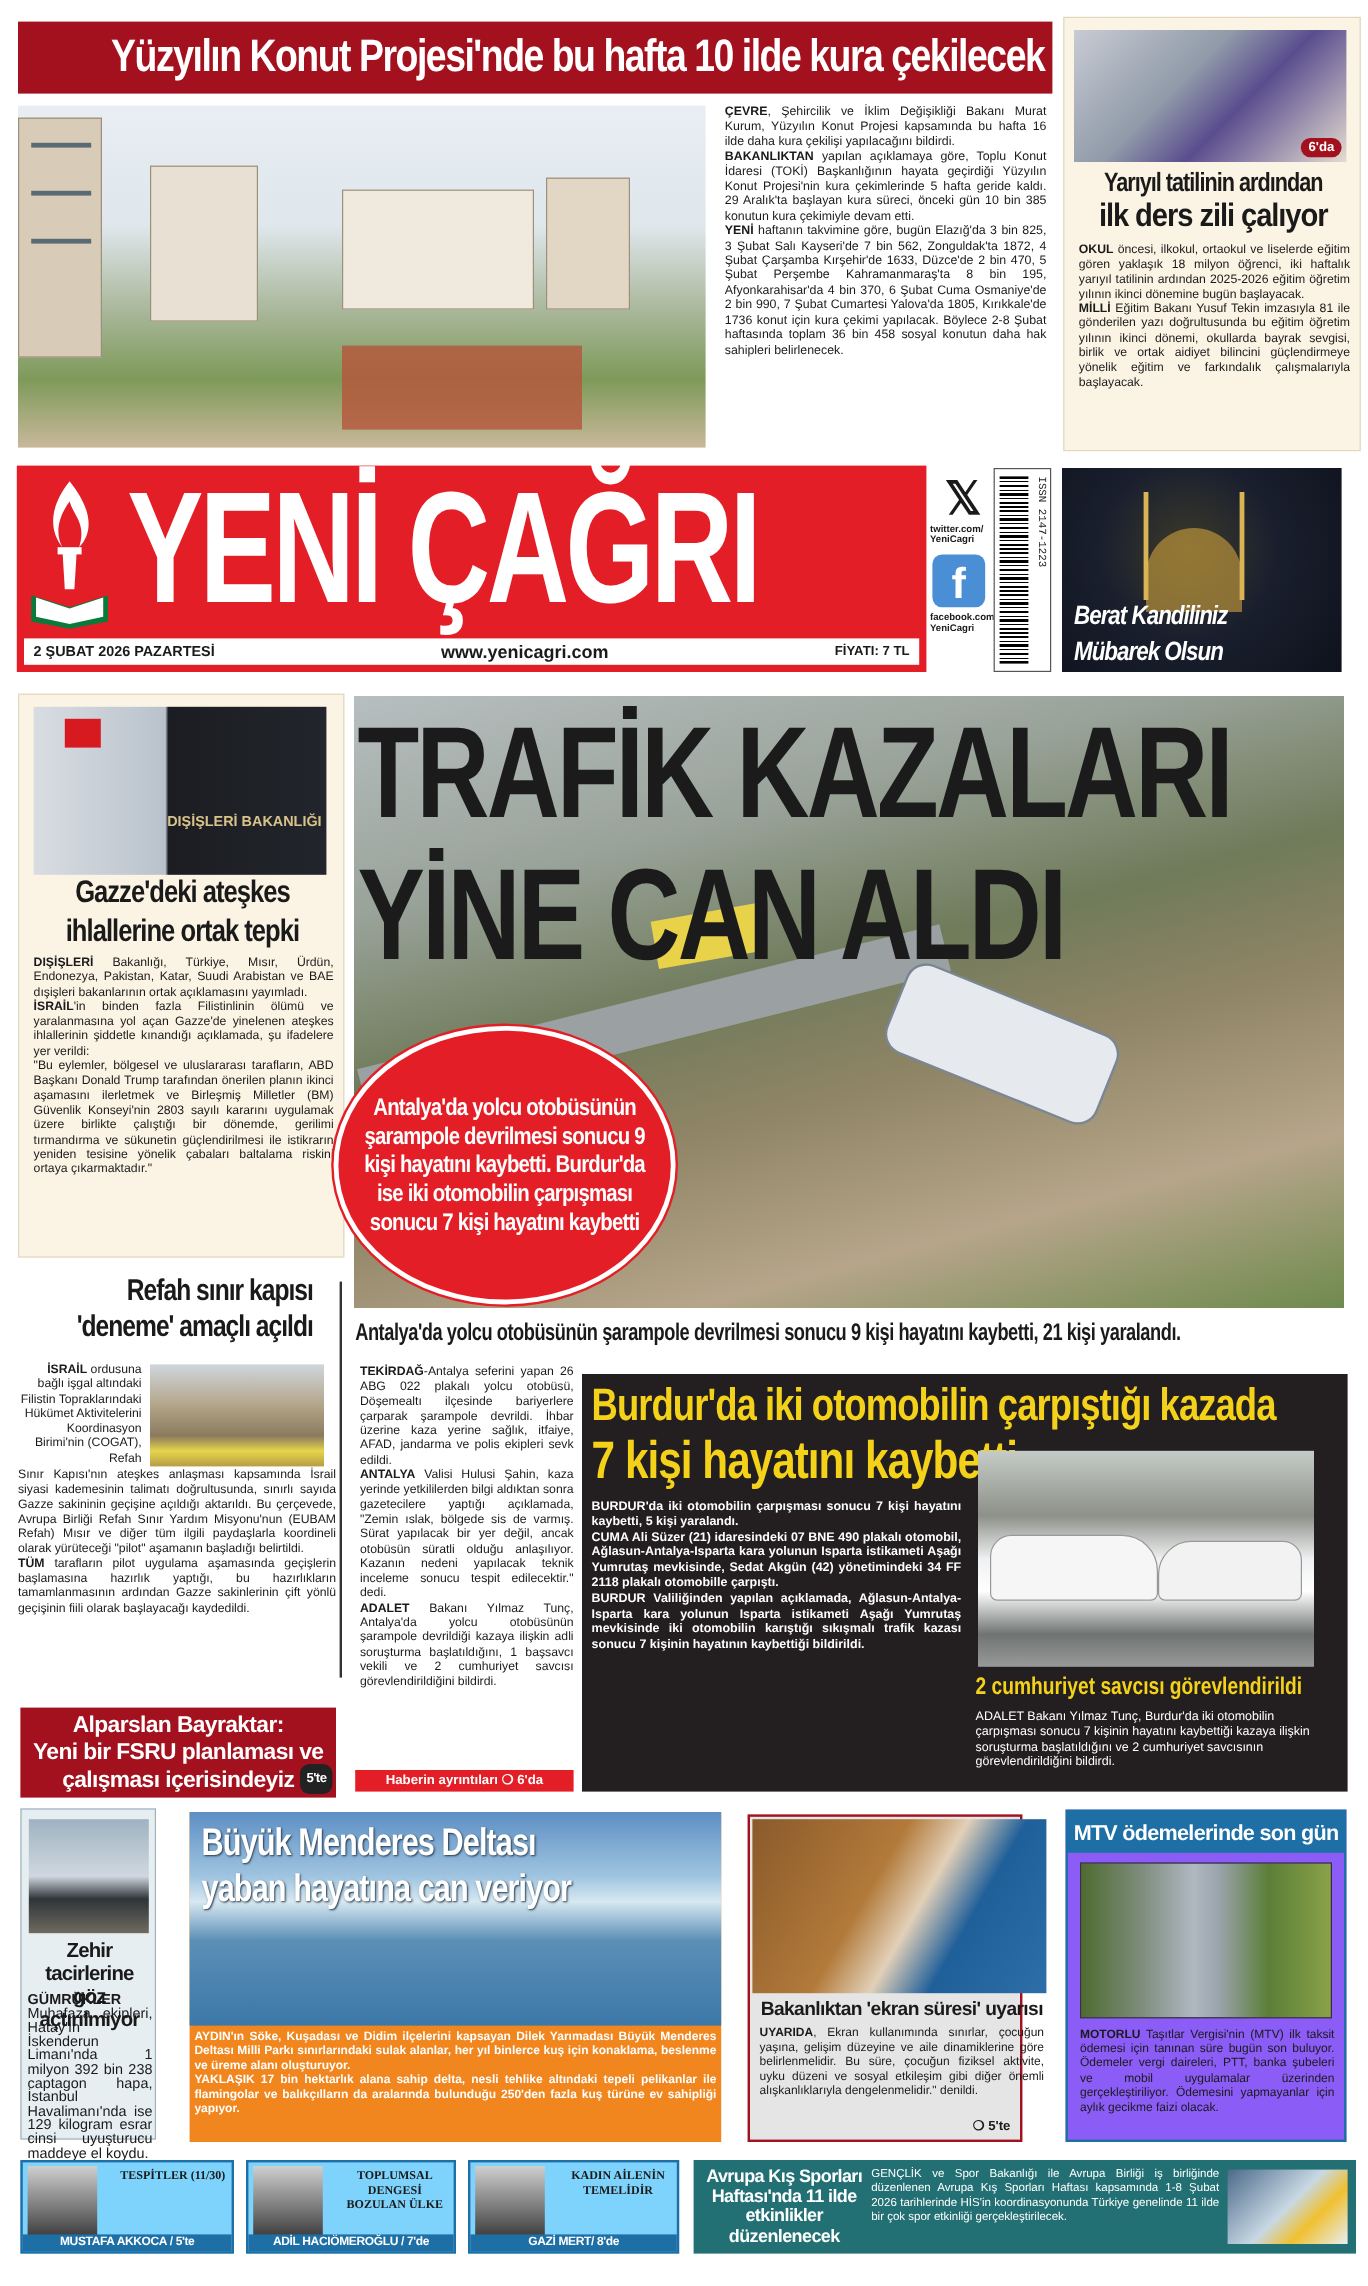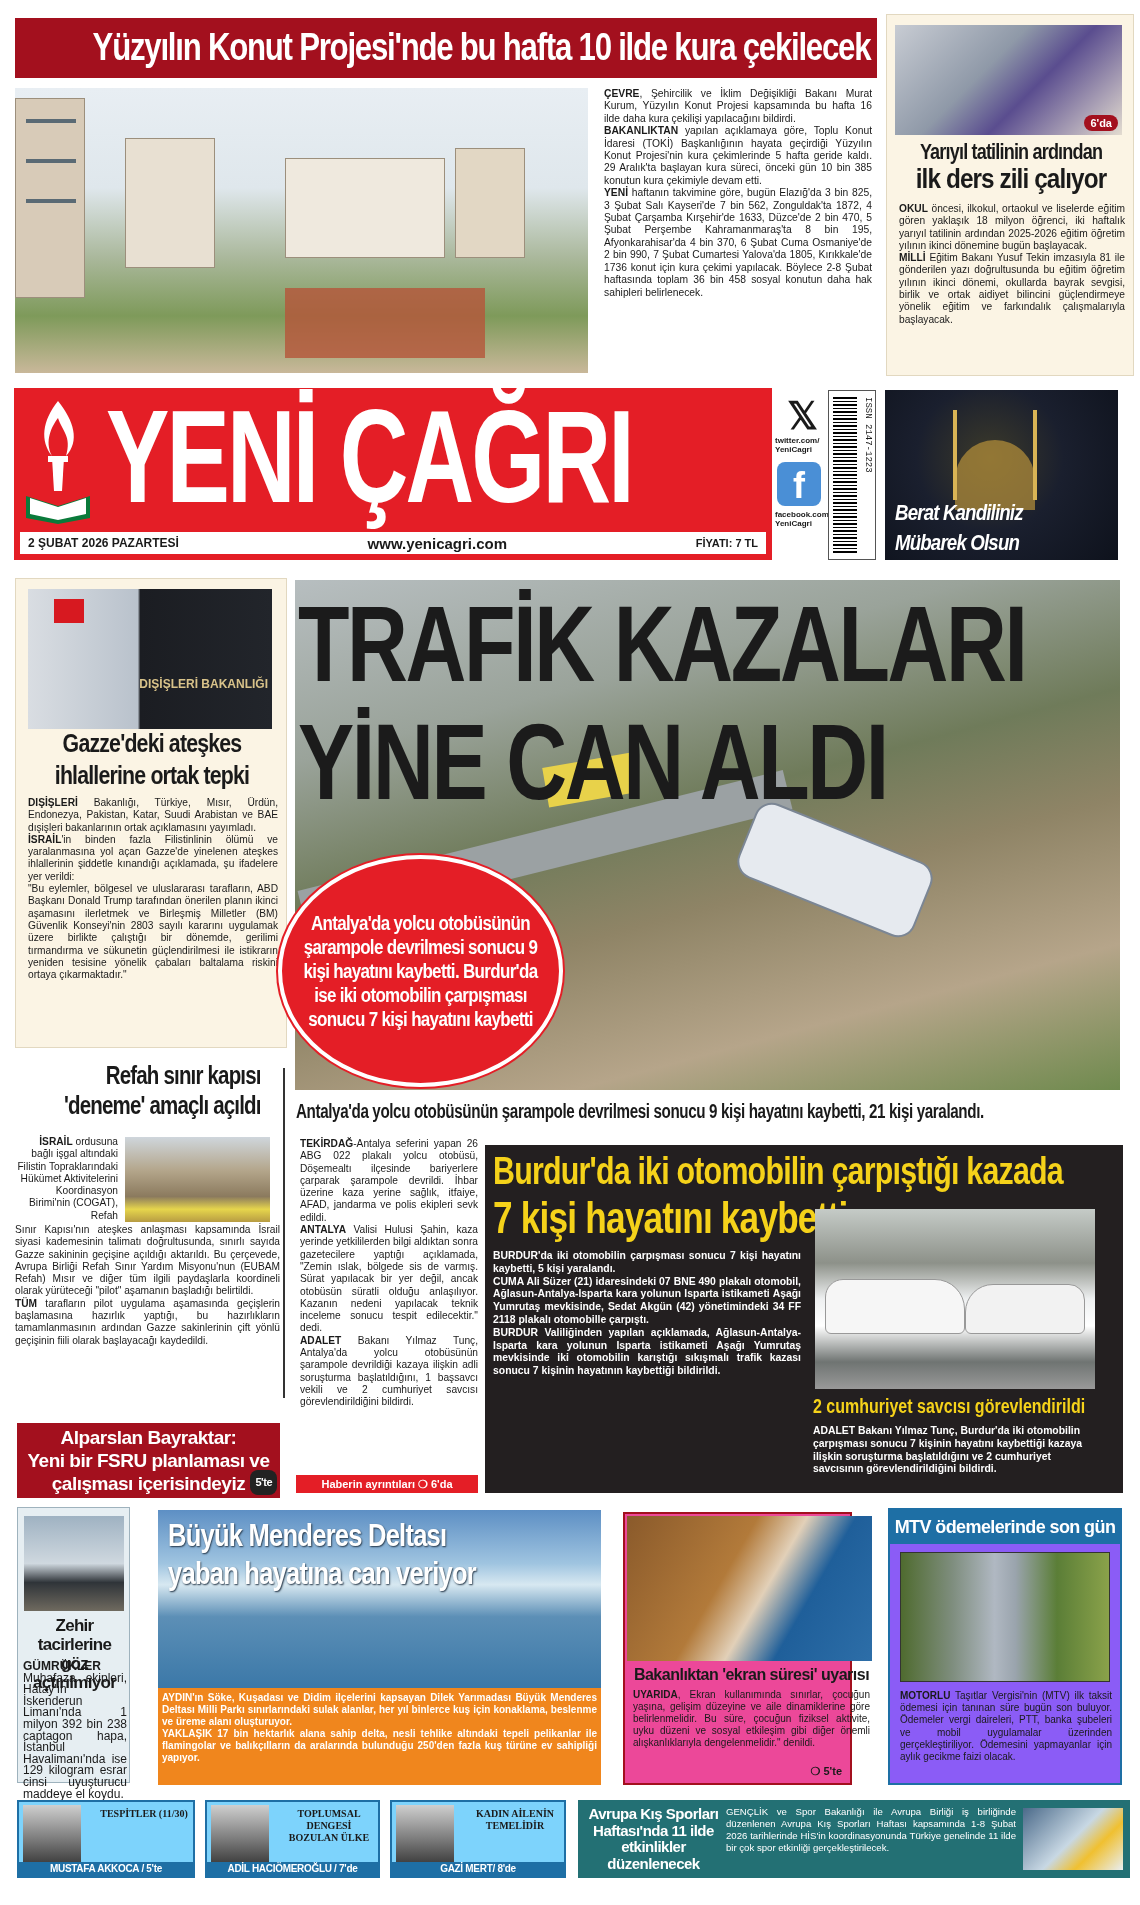--- a/index.html
+++ b/index.html
@@ -72,36 +72,36 @@
 #antalya-ref{left:296px;top:1475px;width:182px;height:18px;background:#e41e26;color:#fff;font-size:11px;font-weight:bold;text-align:center;line-height:18px}
 
 
 #burdur-box{left:485px;top:1145px;width:638px;height:348px;background:#231f20}
 #burdur-title{left:8px;top:4px;color:#f5d21a;font-size:38px;line-height:44px;font-weight:bold;letter-spacing:-1px;transform:scaleX(0.8);transform-origin:left top;white-space:nowrap}
 #burdur-photo{left:330px;top:64px;width:280px;height:180px;background:linear-gradient(180deg,#c5cbc7 0%,#8d9189 30%,#eef0f1 50%,#ffffff 65%,#6f7472 85%,#999 100%)}
 #burdur-text{left:8px;top:105px;width:308px;color:#fff}
 #burdur-text p{font-size:10.4px;line-height:12.8px;font-weight:bold;text-align:justify}
 #savci-title{left:328px;top:250px;color:#f5d21a;font-size:20px;font-weight:bold;white-space:nowrap;transform:scaleX(0.8);transform-origin:left top}
 #savci-text{left:328px;top:280px;width:290px;color:#fff}
-#savci-text p{font-size:10.4px;line-height:12.8px;font-weight:bold}
+#savci-text p{font-size:10.4px;line-height:12.8px;font-weight:normal}
 
 
 #zehir-box{left:17px;top:1507px;width:113px;height:276px;background:#e6eef2;border:1px solid #9eb2bd}
 #zehir-photo{left:6px;top:8px;width:100px;height:95px;background:linear-gradient(180deg,#9fb2c2 0%,#cfd8df 50%,#2f3439 70%,#6f6a5f 100%)}
 #zehir-title{left:0;width:113px;top:108px;text-align:center;font-size:17px;line-height:19px;font-weight:bold;letter-spacing:-0.7px}
 #zehir-text{left:5px;top:153px;width:104px}
 #zehir-text p{font-size:12px;line-height:11.6px}
 
 #menderes-box{left:158px;top:1510px;width:443px;height:275px;background:#f0861d}
 #menderes-photo{left:0;top:0;width:443px;height:178px;background:linear-gradient(180deg,#5d8fc4 0%,#9fc4e0 30%,#d7e8f1 42%,#5c8fb6 60%,#3b78a8 100%)}
 #menderes-title{left:10px;top:6px;color:#fff;font-size:32px;line-height:38px;font-weight:bold;letter-spacing:-1px;transform:scaleX(0.8);transform-origin:left top;white-space:nowrap;text-shadow:1px 1px 2px #234}
 #menderes-text{left:4px;top:182px;width:435px;color:#fff}
 #menderes-text p{font-size:10px;line-height:12px;font-weight:bold;text-align:justify}
 
-#ekran-box{left:623px;top:1512px;width:229px;height:273px;border:2px solid #a3101e;background:#ec4899}
+#ekran-box{left:623px;top:1512px;width:229px;height:273px;border:2px solid #a3101e;background:#e5e5e5}
 #ekran-photo{left:2px;top:2px;width:245px;height:145px;background:linear-gradient(120deg,#8a5a2b 0%,#b27a3a 40%,#e2d0b8 55%,#1f5f9a 70%,#2d6ea8 100%)}
 #ekran-title{left:4px;top:152px;width:245px;text-align:center;font-size:16px;font-weight:bold;white-space:nowrap;letter-spacing:-0.5px}
 #ekran-text{left:8px;top:175px;width:237px}
 #ekran-text p{font-size:10px;line-height:12px}
 #ekran-ref{right:8px;bottom:5px;font-size:11px;font-weight:bold}
 
 #mtv-box{left:888px;top:1508px;width:234px;height:277px;border:2px solid #1e6fa5;background:#8b5cf6}
 #mtv-header{left:0;top:0;width:230px;height:34px;background:#1e6fa5;color:#fff;font-size:18px;font-weight:bold;text-align:center;line-height:34px;letter-spacing:-0.6px}
 #mtv-photo{left:10px;top:42px;width:210px;height:130px;background:linear-gradient(90deg,#4f6b2f 0%,#7f8e7f 25%,#b0b8c2 45%,#9aa4ad 55%,#5b7e37 75%,#8aa24a 100%);border:1px solid #333}
 #mtv-text{left:10px;top:180px;width:212px}

